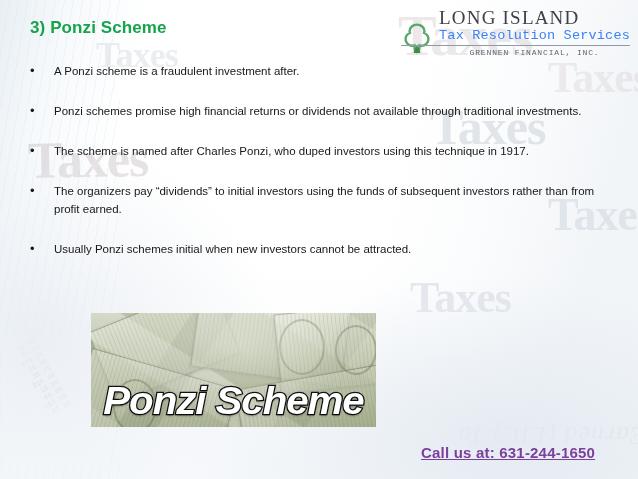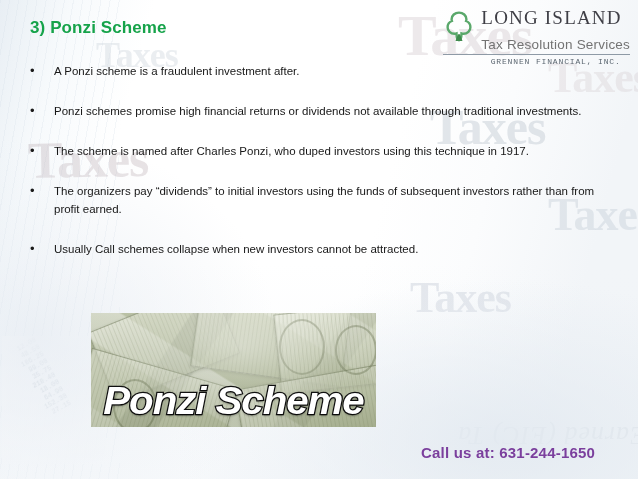--- a/index.html
+++ b/index.html
@@ -125,39 +125,39 @@
     font-weight: bold;
     color: #16a34a;
     letter-spacing: 0.1px;
   }
 
   
   .logo {
     position: absolute;
     right: 8px; top: 8px;
     display: flex;
-    align-items: flex-start;
+    align-items: flex-end;
     gap: 5px;
   }
   .logo-mark { width: 34px; height: 36px; flex: 0 0 auto; margin-top: 2px; }
   .logo-text { display: flex; flex-direction: column; }
   .logo-line1 {
     font-family: "Liberation Serif", serif;
     font-size: 19px;
     letter-spacing: 1.2px;
     color: #3f3f46;
     line-height: 19px;
   }
   .logo-line2 {
-    font-family: Liberation Sans, sans-serif;
+    font-family: Liberation Mono, monospace;
     font-size: 13.5px;
-    color: #737373;
+    color: #3b82f6;
     letter-spacing: .2px;
     line-height: 15px;
-    margin-top: 10px;
+    margin-top: 1px;
   }
   .logo-rule {
     border-bottom: 1px solid #8e9aa6;
     margin: 2px 0 2px -38px;
   }
   .logo-line3 {
     font-family: Liberation Mono, monospace;
     font-size: 8px;
     color: #5b6670;
     letter-spacing: .85px;
@@ -252,20 +252,21 @@
   }
 
   
   .cta {
     position: absolute;
     left: 421px; top: 444px;
     font-size: 15px;
     font-weight: bold;
     color: #7b3f9d;
     letter-spacing: .2px;
+    text-decoration: underline;
   }
 </style>
 </head>
 <body>
 
 <div id="slide">
 
   <div class="bg-base"></div>
   <div class="bg-streaks"></div>
 
@@ -324,21 +325,21 @@
     <div class="bullet">
       <div class="bullet-dot">•</div>
       <div class="bullet-text">The scheme is named after Charles Ponzi, who duped investors using this technique in 1917.</div>
     </div>
     <div class="bullet">
       <div class="bullet-dot">•</div>
       <div class="bullet-text">The organizers pay “dividends” to initial investors using the funds of subsequent investors rather than from profit earned.</div>
     </div>
     <div class="bullet">
       <div class="bullet-dot">•</div>
-      <div class="bullet-text">Usually Call schemes collapse when new investors cannot be attracted.</div>
+      <div class="bullet-text">Usually Ponzi schemes initial when new investors cannot be attracted.</div>
     </div>
   </div>
 
   <div class="pic">
     <div class="pic-money"></div>
     <div class="pic-bill pic-b1"></div>
     <div class="pic-bill pic-b2"></div>
     <div class="pic-bill pic-b3"></div>
     <div class="pic-bill pic-b4"></div>
     <div class="pic-bill pic-b5"></div>

